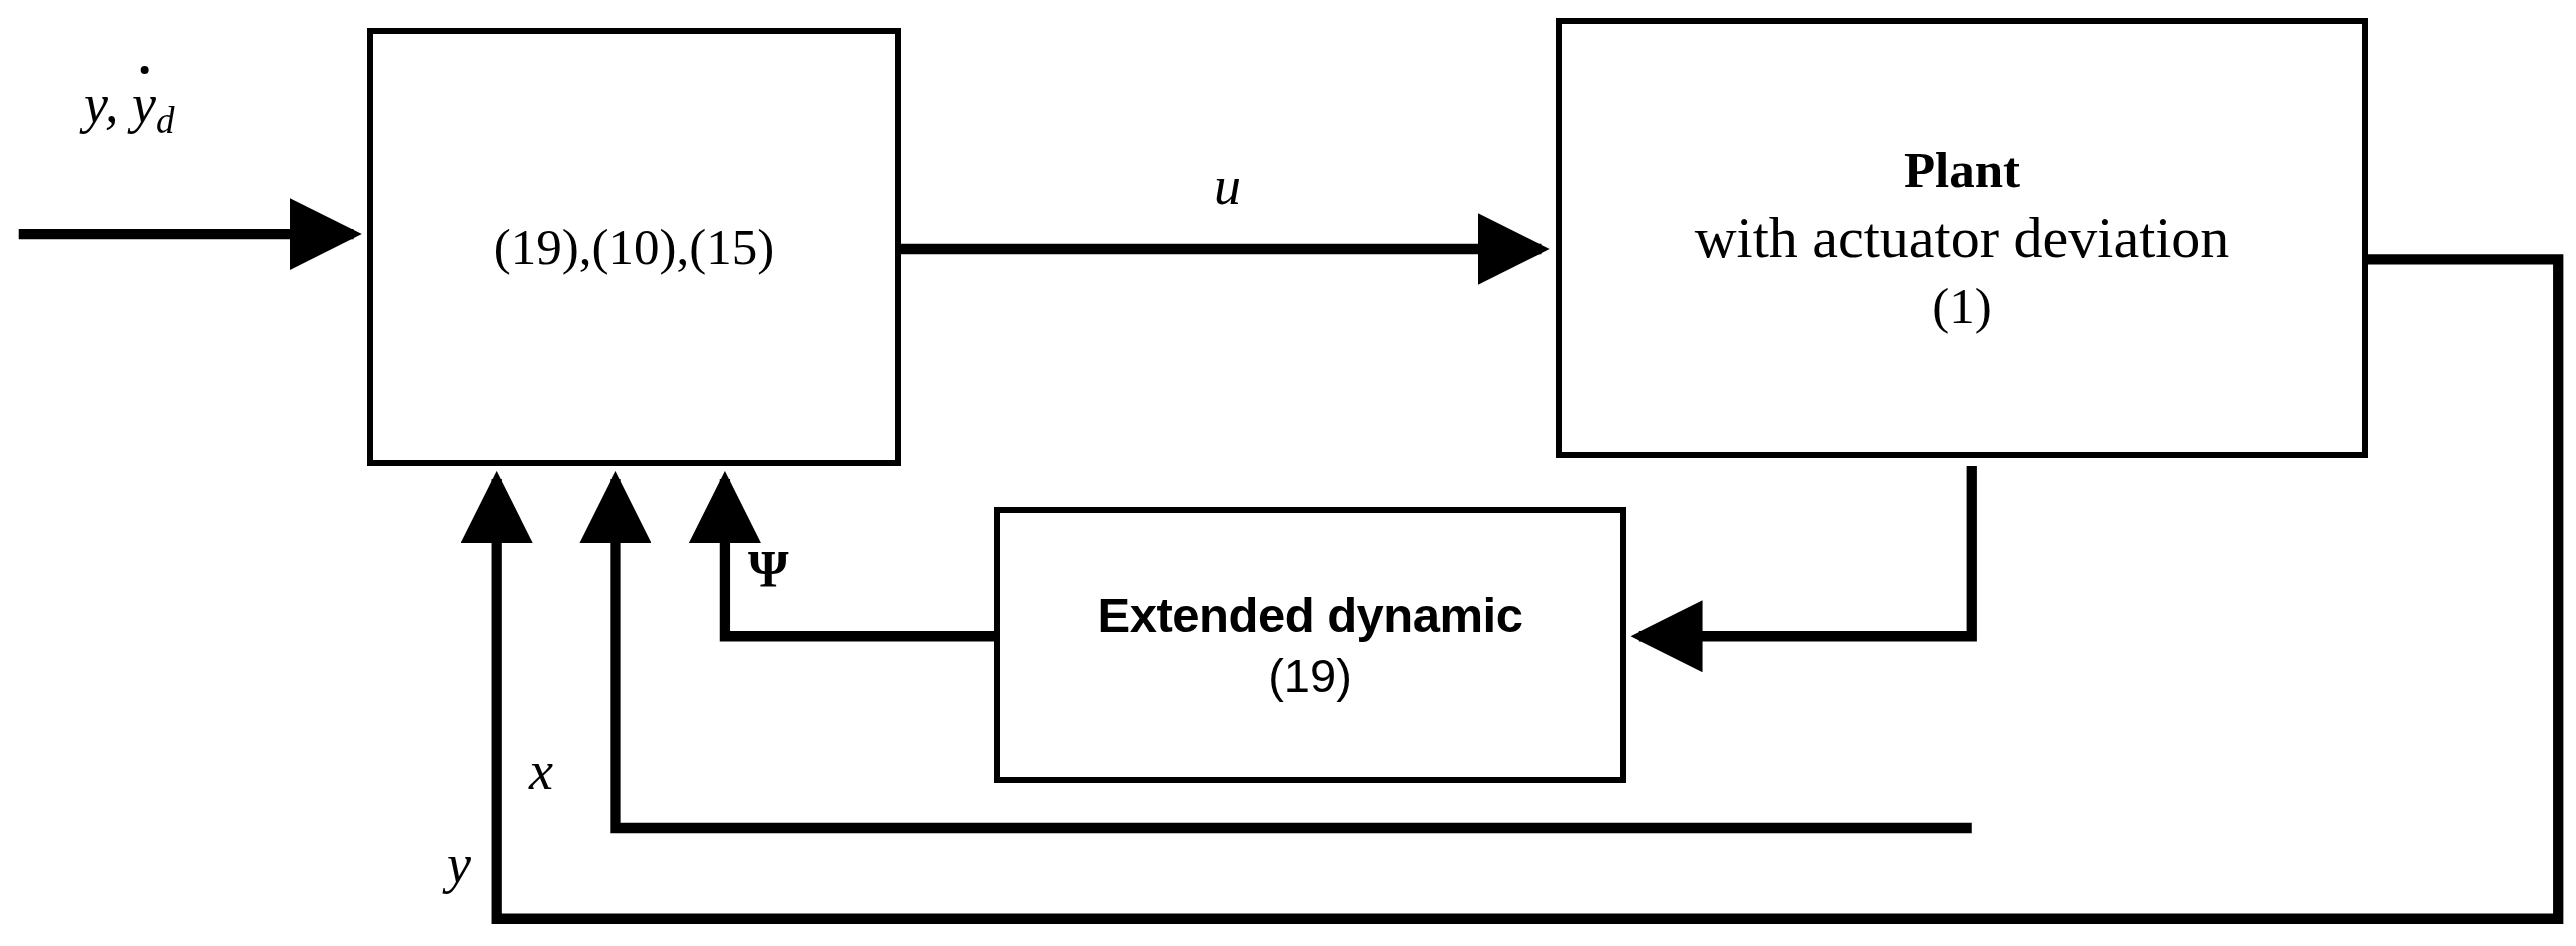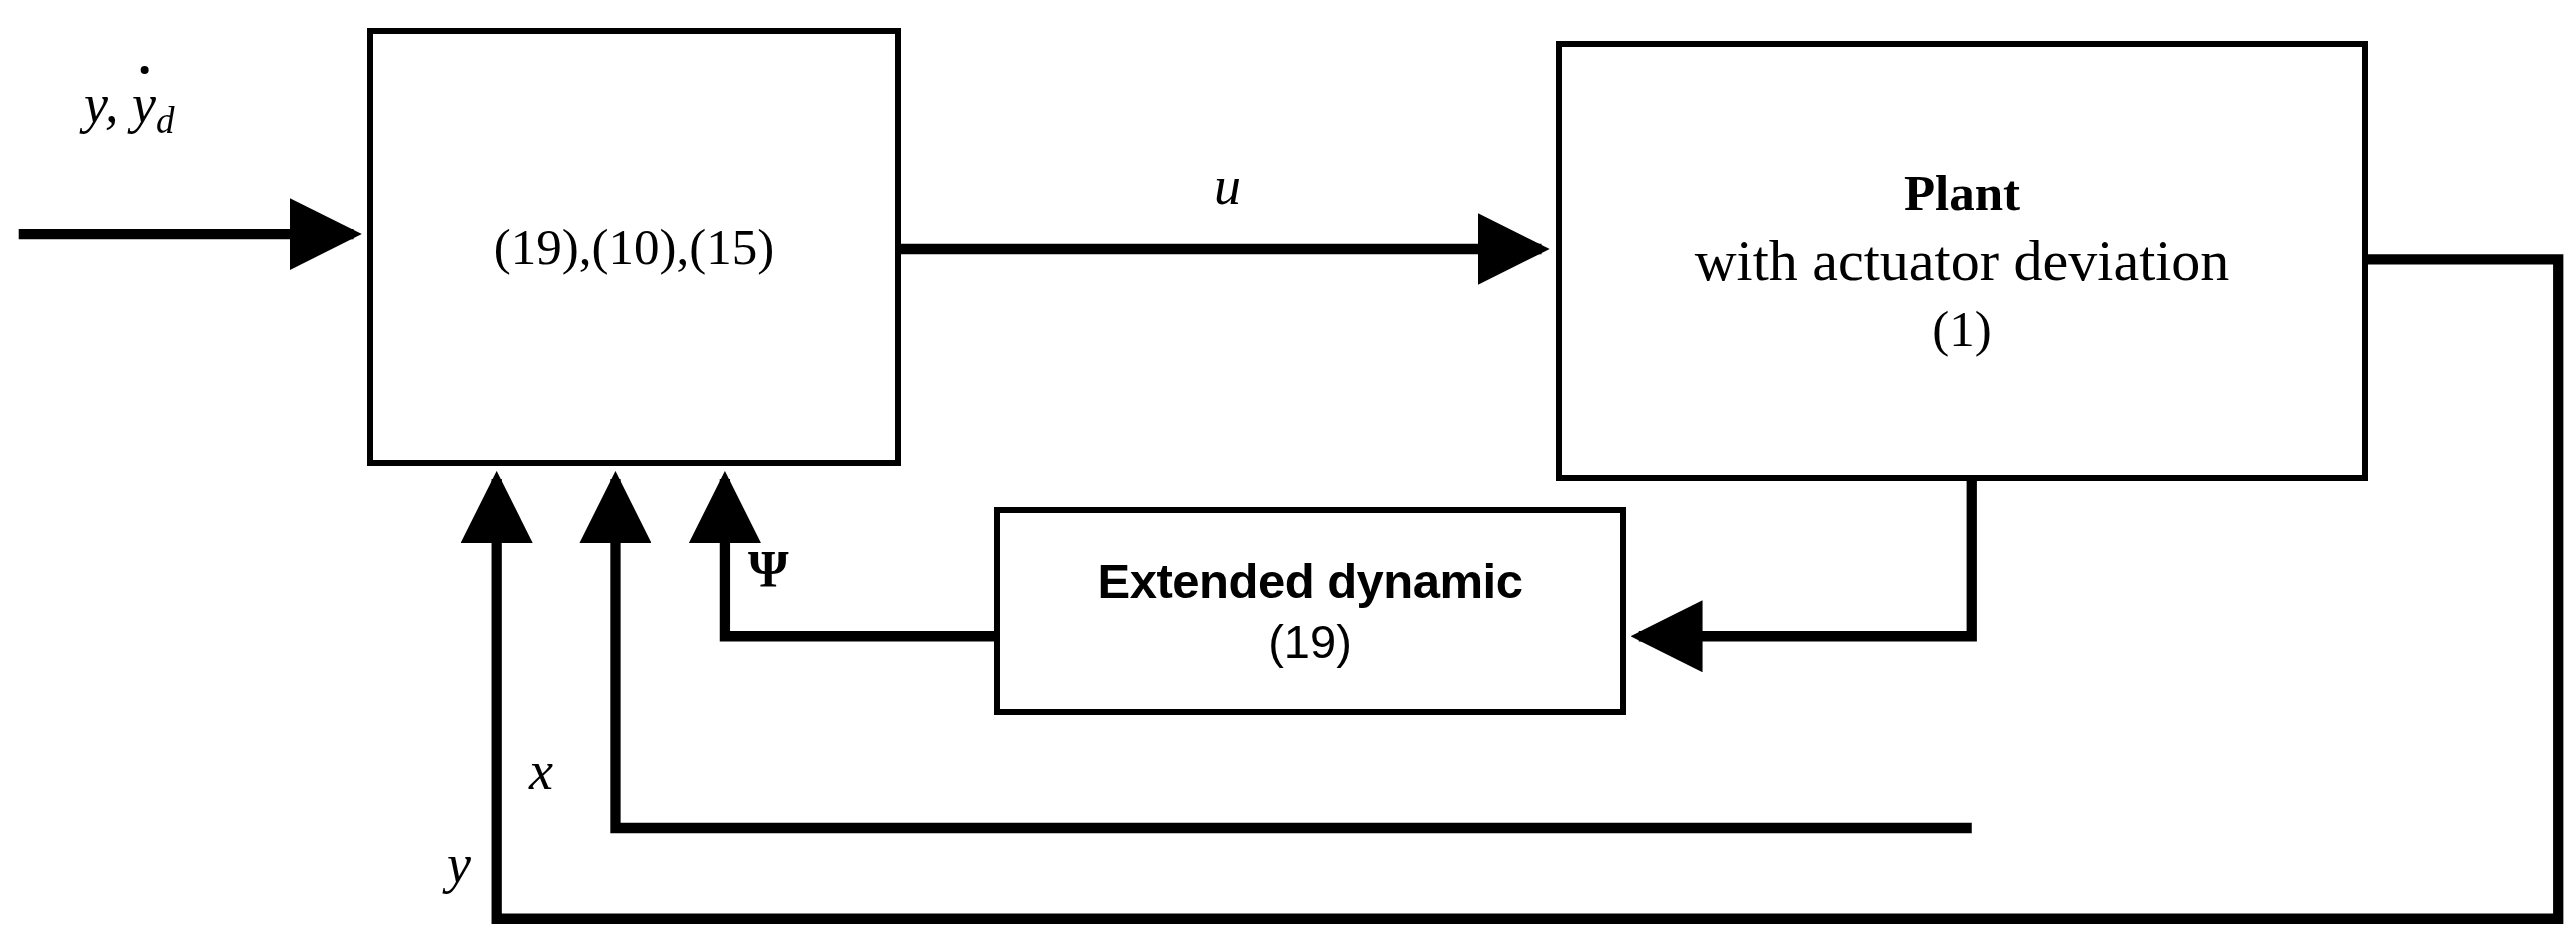--- a/index.html
+++ b/index.html
@@ -51,21 +51,21 @@
     font-size: 51px;
   }
   #block-controller .ref {
     font-family: "Liberation Serif", serif;
     font-weight: normal;
     font-size: 51px;
     margin-top: 1px;
   }
   #block-plant {
     left: 1556px;
-    top: 41px;
+    top: 18px;
     width: 812px;
     height: 440px;
   }
   #block-plant .title {
     font-family: "Liberation Serif", serif;
     font-weight: bold;
     font-size: 51px;
   }
   #block-plant .sub {
     font-family: "Liberation Serif", serif;
@@ -76,21 +76,21 @@
   #block-plant .ref {
     font-family: "Liberation Serif", serif;
     font-weight: normal;
     font-size: 51px;
     margin-top: 3.7px;
   }
   #block-extended {
     left: 994px;
     top: 507px;
     width: 632px;
-    height: 208px;
+    height: 276px;
   }
   #block-extended .title {
     font-family: "Liberation Sans", sans-serif;
     font-weight: bold;
     font-size: 49px;
     letter-spacing: -0.5px;
   }
   #block-extended .ref {
     font-family: "Liberation Sans", sans-serif;
     font-weight: normal;

